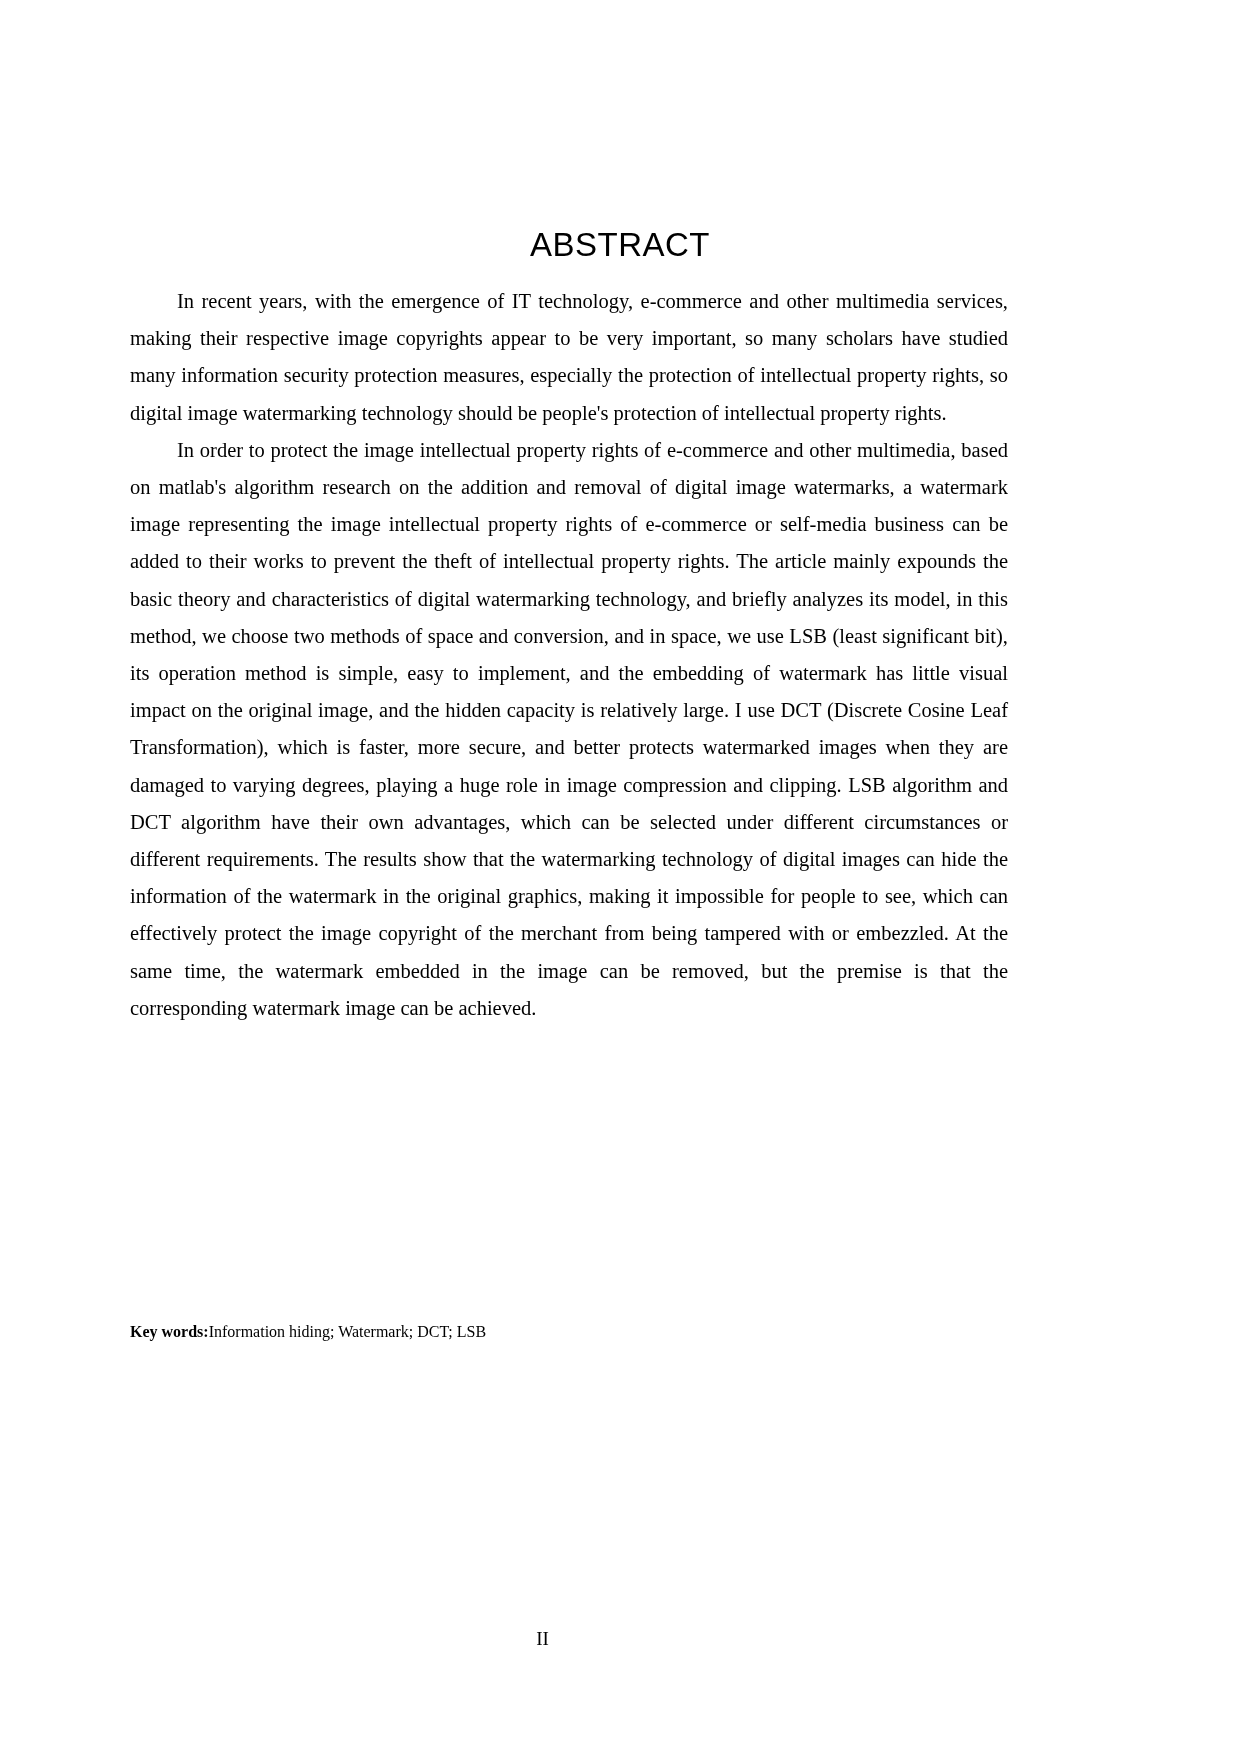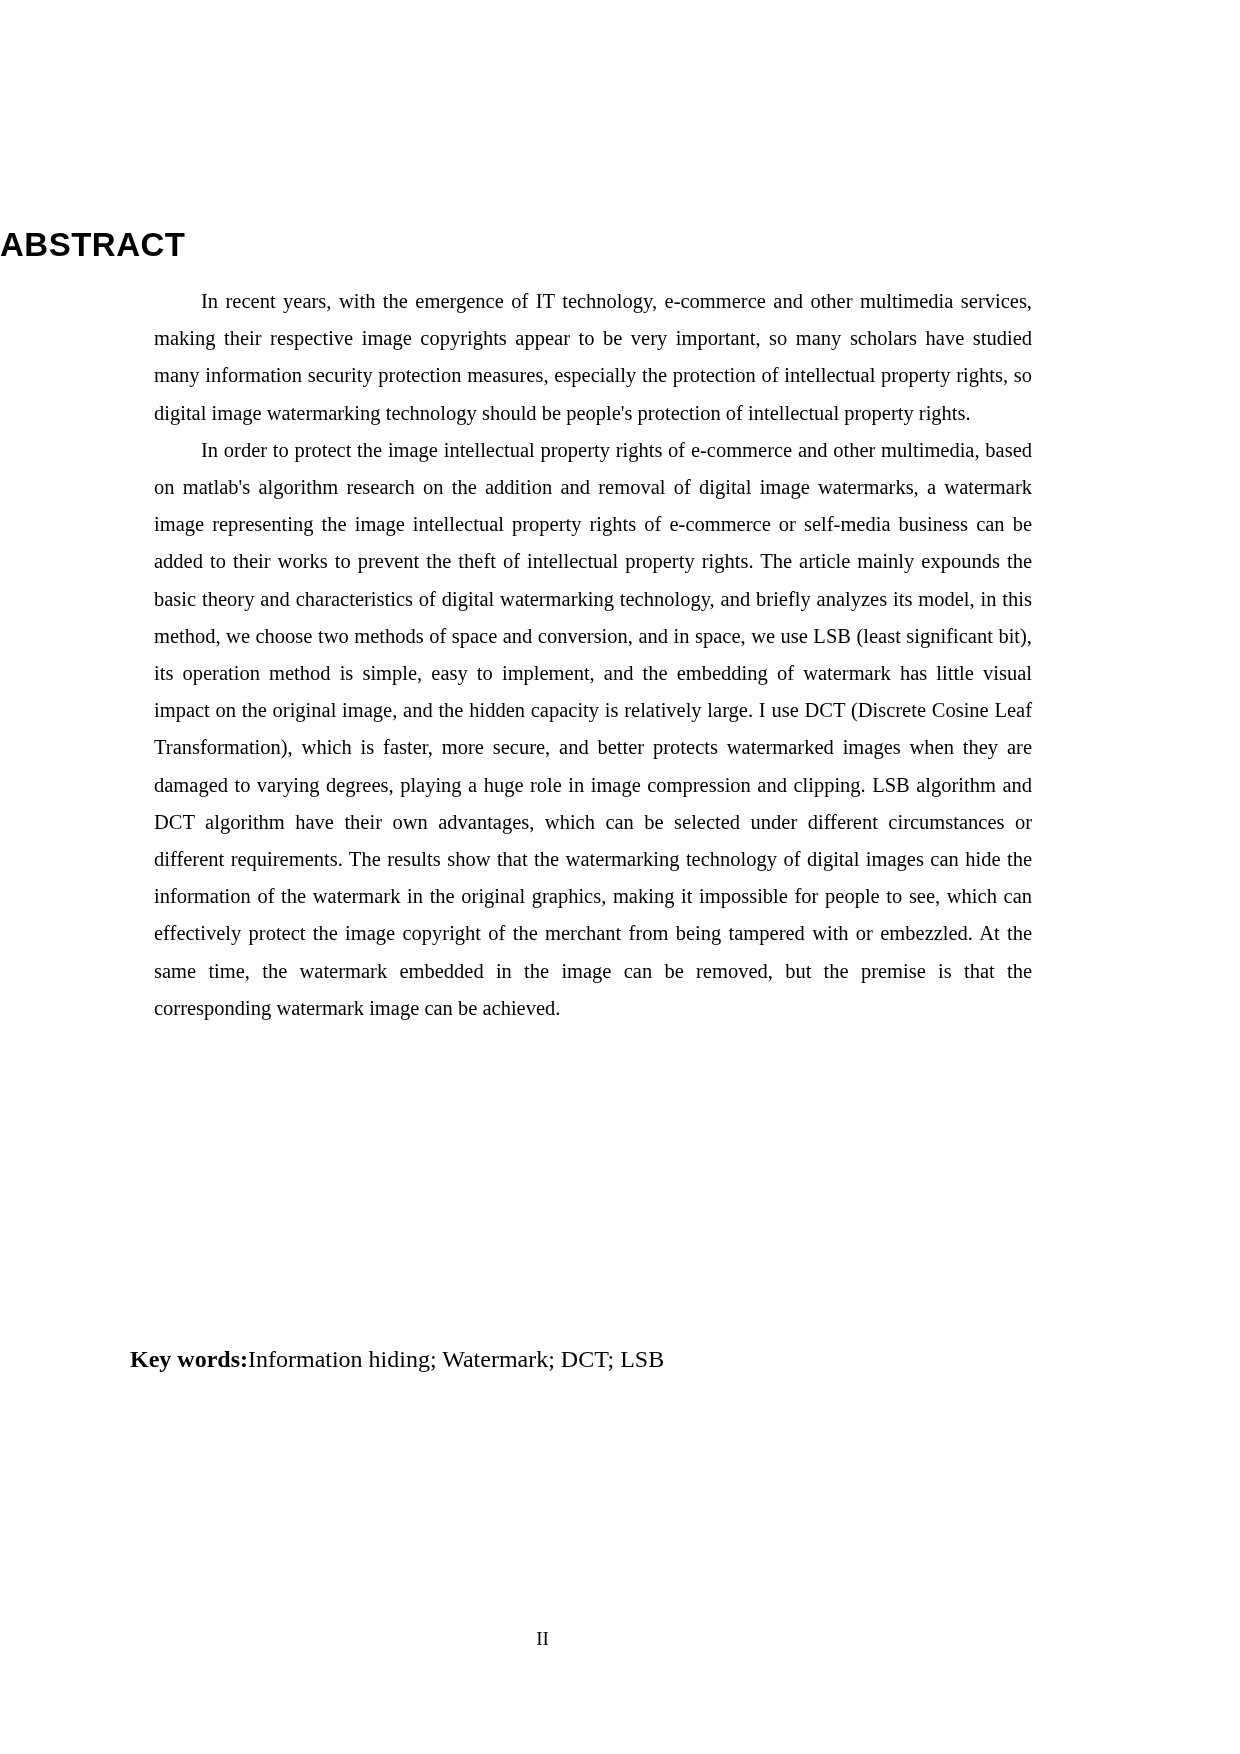--- a/index.html
+++ b/index.html
@@ -17,35 +17,35 @@
     overflow: hidden;
     box-sizing: border-box;
   }
 
   
   .doc-title {
     position: absolute;
     left: 0;
     top: 203px;
     width: 1240px;
+    text-align: center;
     font-family: "Liberation Sans", sans-serif;
     font-size: 33px;
-    font-weight: 700;
+    font-weight: 400;
     letter-spacing: 0.5px;
     color: #000000;
     line-height: 1.2;
   }
 
   
   .body-block {
     position: absolute;
     left: 130px;
     top: 283px;
     width: 878px;
-    margin-left: 24px;
   }
 
   .para {
     font-family: "Liberation Serif", "DejaVu Serif", serif;
     font-size: 20.5px;
     line-height: 37.2px;
     color: #000000;
     text-align: justify;
     text-justify: inter-word;
     margin: 0;
@@ -58,26 +58,25 @@
     margin-top: 0;
   }
 
   
   .keywords {
     position: absolute;
     left: 130px;
     top: 1313px;
     width: 878px;
     font-family: "Liberation Serif", "DejaVu Serif", serif;
-    font-size: 24px;
+    font-size: 16px;
     line-height: 37.2px;
     color: #000000;
     text-align: left;
     white-space: nowrap;
-    margin-top: 28px;
   }
 
   .keywords .kw-label {
     font-weight: bold;
   }
 
   .keywords .kw-value {
     font-weight: normal;
   }
 

